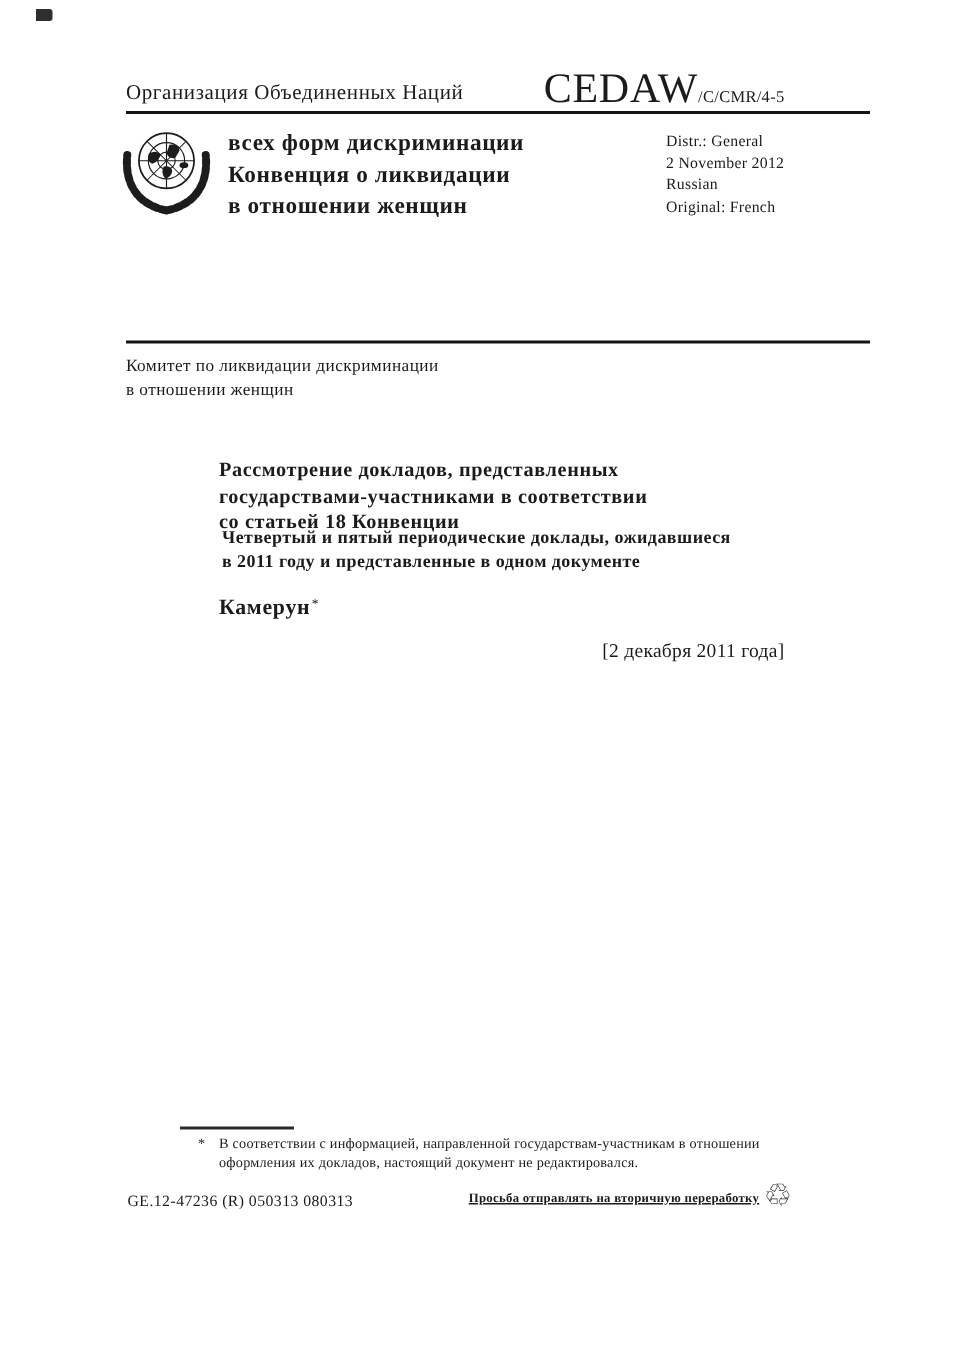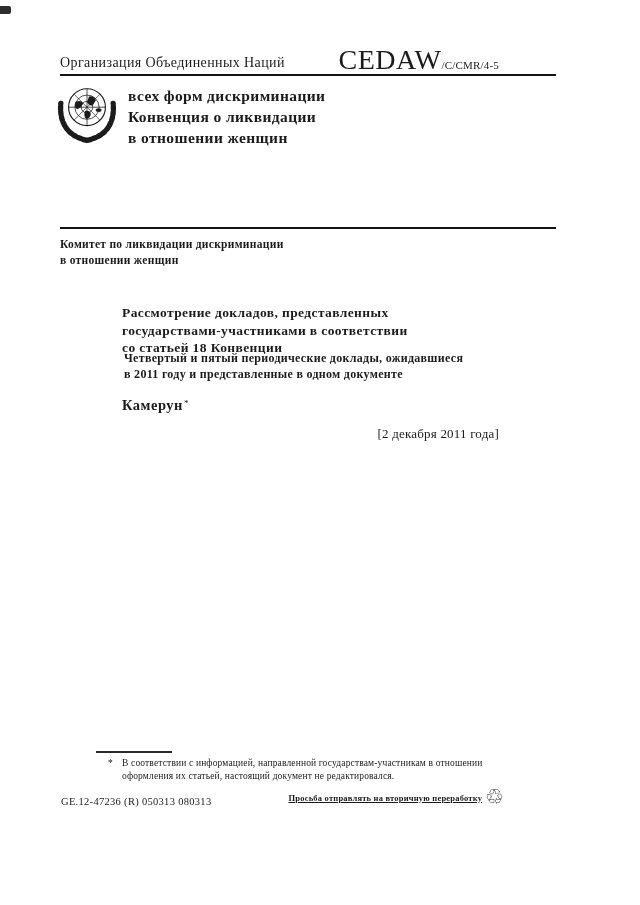--- a/index.html
+++ b/index.html
@@ -8,20 +8,21 @@
     background: #ffffff;
   }
   .page {
     position: relative;
     width: 556px;
     height: 905px;
     background: #ffffff;
     color: #1b1b1b;
     font-family: "Liberation Serif", "DejaVu Serif", serif;
     overflow: hidden;
+    margin-left: 24px;
   }
   .speck {
     position: absolute;
     left: 0; top: 6px;
     width: 11px; height: 8px;
     background: #2e2e2e;
     border-radius: 0 2px 2px 0;
   }
   .org {
     position: absolute;
@@ -68,21 +69,21 @@
     position: absolute;
     left: 420px; top: 88px;
     font-size: 10.5px;
     line-height: 14.5px;
     letter-spacing: 0.2px;
   }
   .committee {
     position: absolute;
     left: 60px; top: 236px;
     font-size: 11.5px;
-    font-weight: bold;
+    font-weight: normal;
     line-height: 16px;
     letter-spacing: 0.3px;
   }
   .heading {
     position: absolute;
     left: 122px; top: 304px;
     font-size: 13.5px;
     font-weight: bold;
     line-height: 17.5px;
     letter-spacing: 0.4px;
@@ -192,20 +193,26 @@
       <ellipse cx="44" cy="28" rx="3" ry="2"></ellipse>
     </g>
   </svg>
 
   <div class="conv-title">
     <div>всех форм дискриминации</div>
     <div>Конвенция о ликвидации</div>
     <div>в отношении женщин</div>
   </div>
 
+  <div class="distr">
+    <div>Distr.: General</div>
+    <div>2 November 2012</div>
+    <div>Russian</div>
+    <div>Original: French</div>
+  </div>
 
   <div class="rule rule-mid"></div>
 
   <div class="committee">
     <div>Комитет по ликвидации дискриминации</div>
     <div>в отношении женщин</div>
   </div>
 
   <div class="heading">
     <div>Рассмотрение докладов, представленных</div>
@@ -220,21 +227,21 @@
 
   <div class="country"><span>Камерун</span><sup>*</sup></div>
 
   <div class="sub-date">[2 декабря 2011 года]</div>
 
   <div class="fn-rule"></div>
   <div class="footnote">
     <span class="fn-marker">*</span>
     <span class="fn-text">
       <span>В соответствии с информацией, направленной государствам-участникам в отношении</span>
-      <span>оформления их статьей, настоящий документ не редактировался.</span>
+      <span>оформления их докладов, настоящий документ не редактировался.</span>
     </span>
   </div>
 
   <div class="ge-code">GE.12-47236 (R)  050313  080313</div>
   <div class="recycle">
     <span class="recycle-text">Просьба отправлять на вторичную переработку</span>
     <span class="recycle-icon">♲</span>
   </div>
 
 </div>

